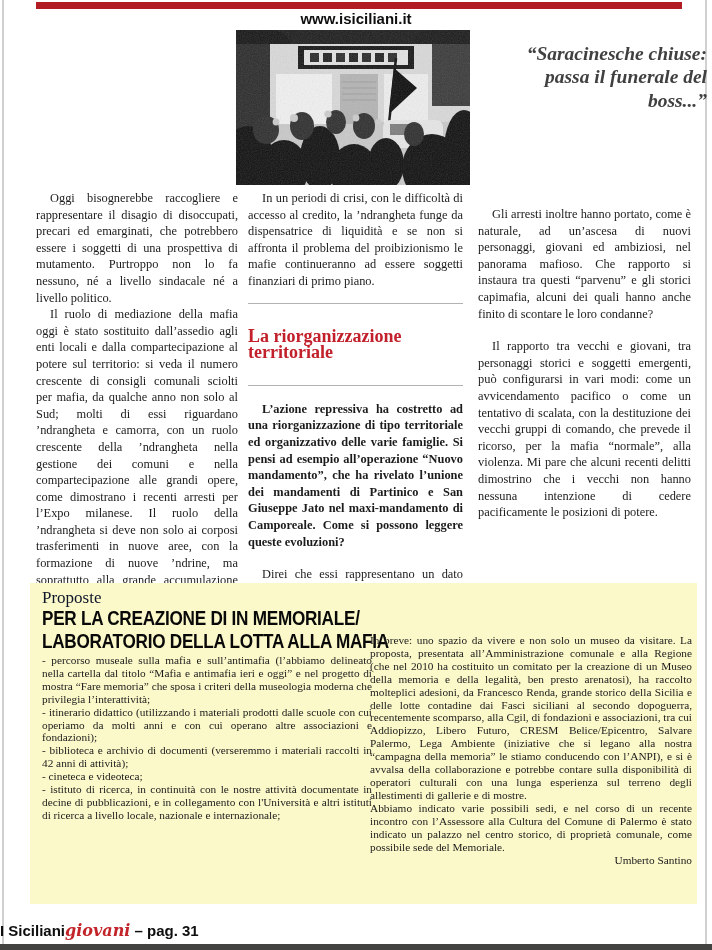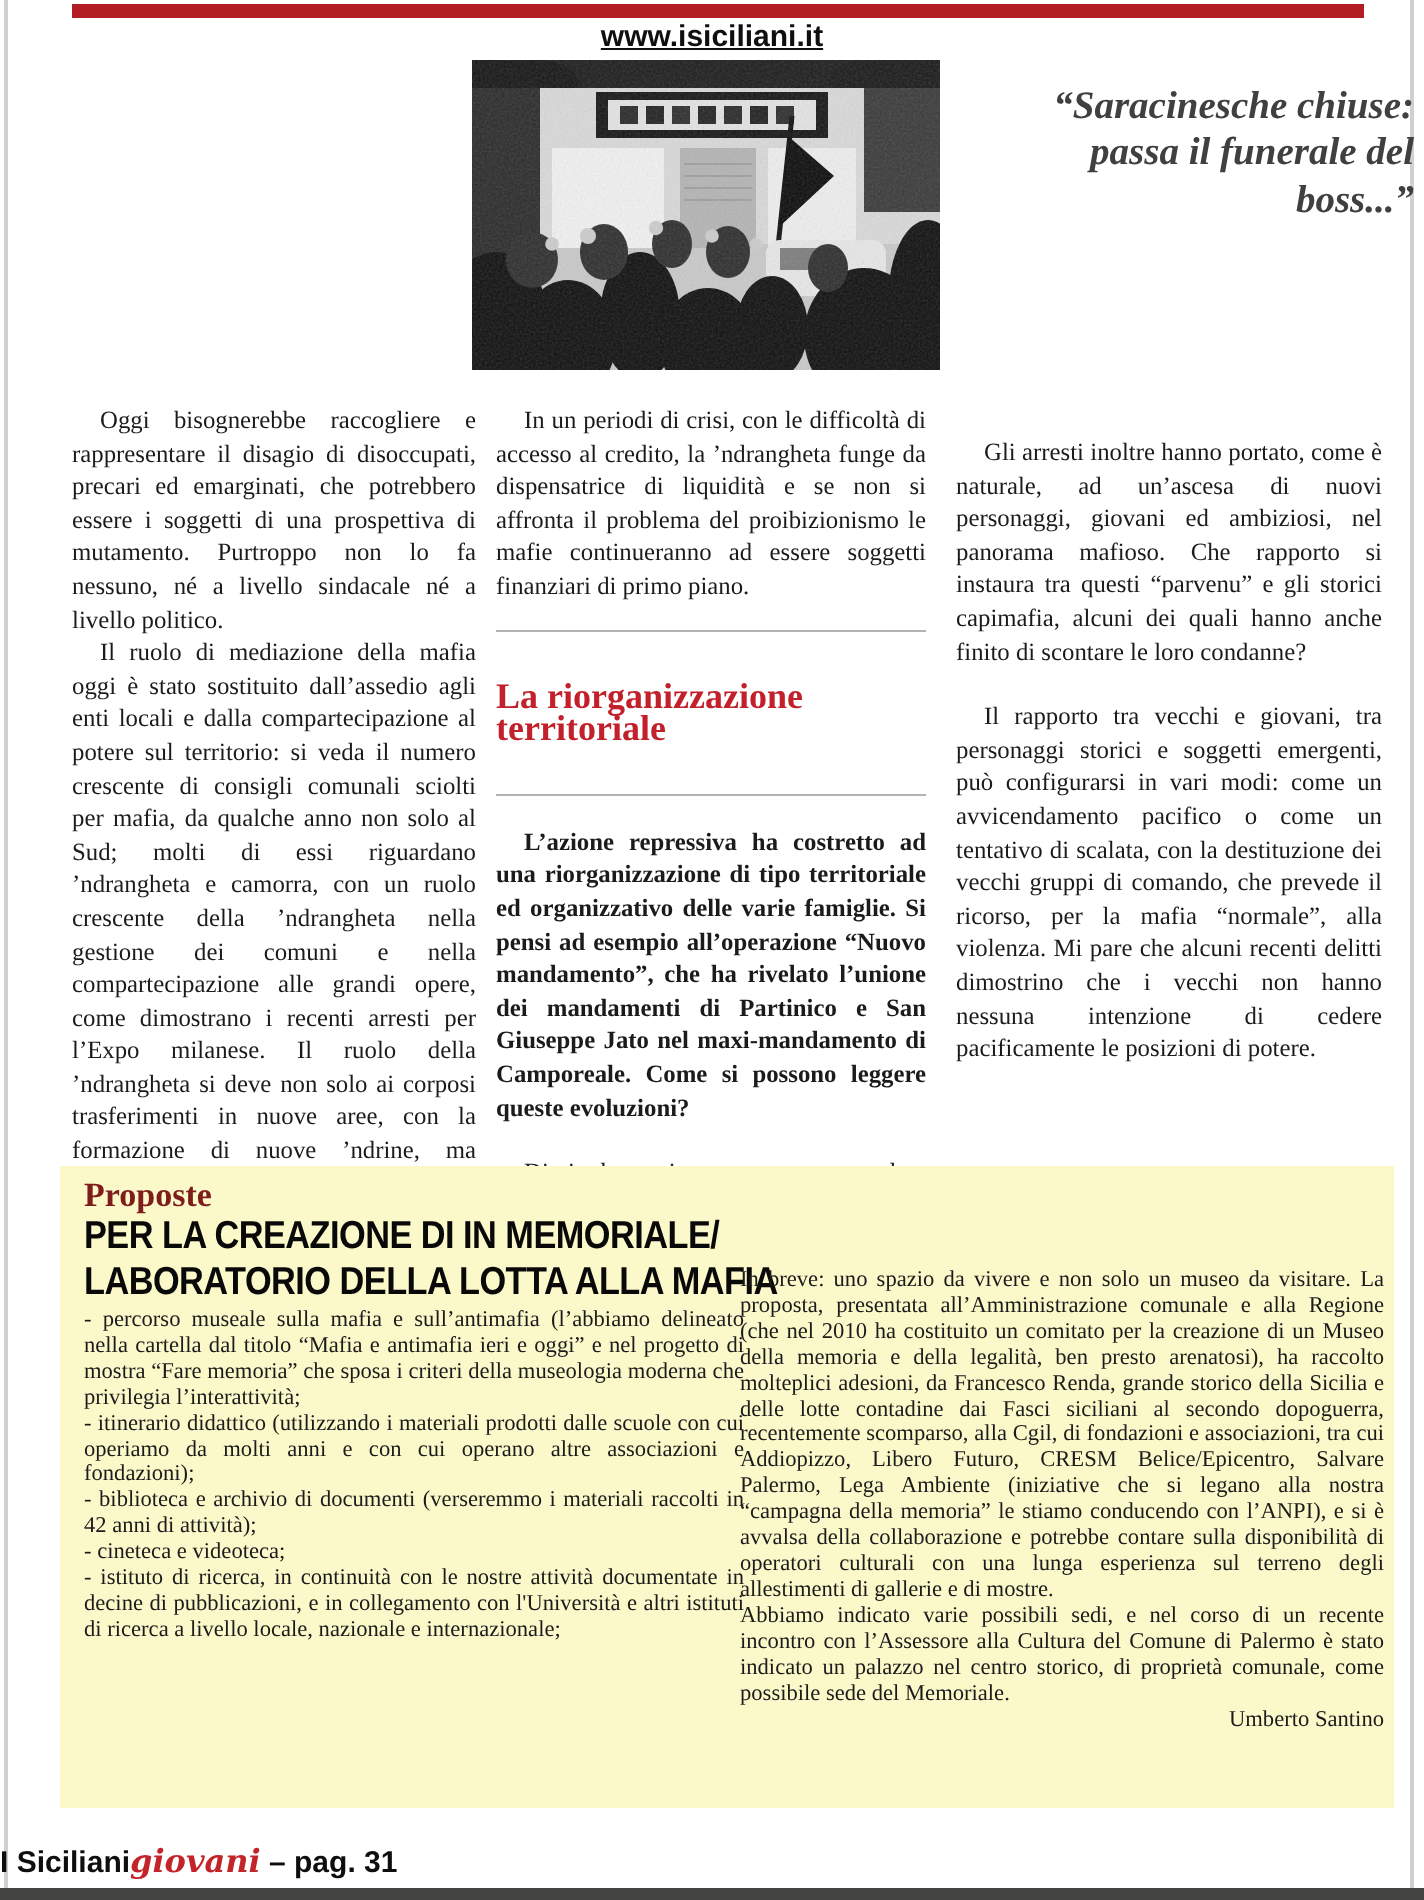--- a/index.html
+++ b/index.html
@@ -8,54 +8,54 @@
     margin:0 auto;overflow:hidden;
     font-family:"Liberation Serif",serif;color:#1b1b1b;
   }
   .edge-line{position:absolute;top:0;bottom:0;width:2px;background:#a9a9a9;opacity:.55;}
   .edge-left{left:2px;}
   .edge-right{left:705px;}
 
   .header-rule{position:absolute;left:36px;top:2px;width:646px;height:7px;background:#b21d23;}
   .site-url{
     position:absolute;left:0;top:10px;width:712px;text-align:center;
-    font-family:"Liberation Sans",sans-serif;font-weight:bold;font-size:15px;color:#0f0f0f;text-decoration:underline;
+    font-family:"Liberation Sans",sans-serif;font-weight:bold;font-size:15px;color:#0f0f0f;
   }
 
   .photo{position:absolute;left:236px;top:30px;width:234px;height:155px;}
 
   .pull-quote{
     position:absolute;left:494px;top:42px;width:213px;
     text-align:right;color:#404040;
     font-family:"Liberation Serif",serif;font-weight:bold;font-style:italic;
     font-size:19.5px;line-height:1.2;
   }
 
-  .article{position:absolute;left:36px;top:190px;width:655px;display:flex;margin-top:12px;}
+  .article{position:absolute;left:36px;top:190px;width:655px;display:flex;}
   .col{font-size:12.4px;line-height:16.6px;text-align:justify;}
   .col1{width:202px;margin-right:10px;}
   .col2{width:215px;margin-right:15px;}
   .col3{width:213px;}
   .col p{margin:0;text-indent:14px;}
   .col p.gap{margin-top:16px;}
   .bold-para{font-weight:bold;}
 
   .section-heading{
     margin:13px 0 15px 0;padding:24px 0;
     border-top:1px solid #b3b3b3;border-bottom:1px solid #b3b3b3;
     text-align:left;color:#c2202a;font-weight:bold;font-size:18px;text-indent:0 !important;
   }
 
   .proposte-box{
     position:absolute;left:30px;top:583px;width:667px;height:321px;
     background:#fbf8c9;
   }
   .prop-kicker{
     position:absolute;left:12px;top:5px;
-    color:#7f1d1d;font-weight:bold;font-size:17px;font-family:"Liberation Serif",serif;
+    color:#0f172a;font-weight:normal;font-size:17px;font-family:"Liberation Serif",serif;
   }
   .prop-title{position:absolute;left:12px;top:24px;}
   .prop-title-line{
     font-family:"Liberation Sans",sans-serif;font-weight:bold;font-size:19.5px;line-height:23px;
     color:#090909;white-space:nowrap;letter-spacing:-0.3px;
     transform:scaleX(0.88);transform-origin:0 0;
   }
   .prop-left{
     position:absolute;left:12px;top:71px;width:330px;
     font-size:11.3px;line-height:12.9px;text-align:justify;

